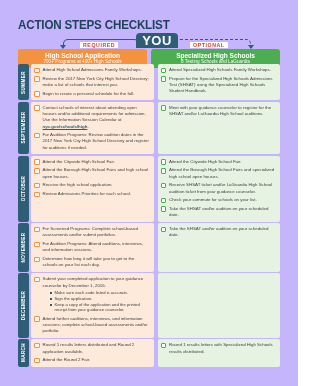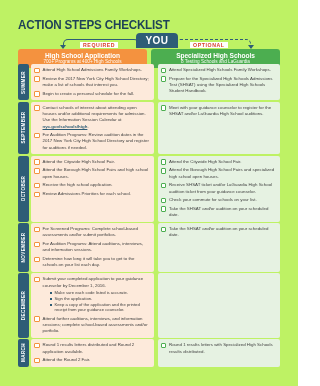--- a/index.html
+++ b/index.html
@@ -2,37 +2,37 @@
 <html><head>
 <meta charset="utf-8">
 <style>
   * { box-sizing: border-box; margin: 0; padding: 0; }
   html, body {
     width: 298px; height: 386px;
     background: #ffffff;
     font-family: "Liberation Sans", sans-serif;
     overflow: hidden;
   }
-  .page { position: relative; width: 298px; height: 386px; background:#bef264; }
+  .page { position: relative; width: 298px; height: 386px; background:#c4b5fd; }
 
   
   .title {
     position: absolute; left: 18px; top: 18px;
     font-size: 12.5px; font-weight: 700; letter-spacing: -0.2px;
     color: #1f4357;
     font-family: "Liberation Sans Narrow", "Liberation Sans", sans-serif;
     transform: scaleX(0.93); transform-origin: left center;
   }
 
   
   .connector { position: absolute; left: 18px; top: 33px; width: 262px; height: 17px; }
   .you-box {
     position: absolute; left: 118px; top: 0px; width: 42px; height: 15px;
     background: #2e5d76; border-radius: 4px 4px 0 0;
-    color: #ffffff; font-size: 10px; font-weight: 700; letter-spacing: .5px;
+    color: #ffffff; font-size: 13px; font-weight: 700; letter-spacing: .5px;
     display: flex; align-items: center; justify-content: center;
   }
   .brk {
     position: absolute; top: 6px; height: 9px;
     border-top: 1.2px solid #2e5d76;
     border-left: 1.2px solid #2e5d76;
     border-right: 1.2px solid #2e5d76;
     border-radius: 5px 5px 0 0;
   }
   .brk.left  { left: 45px; width: 76px; }

